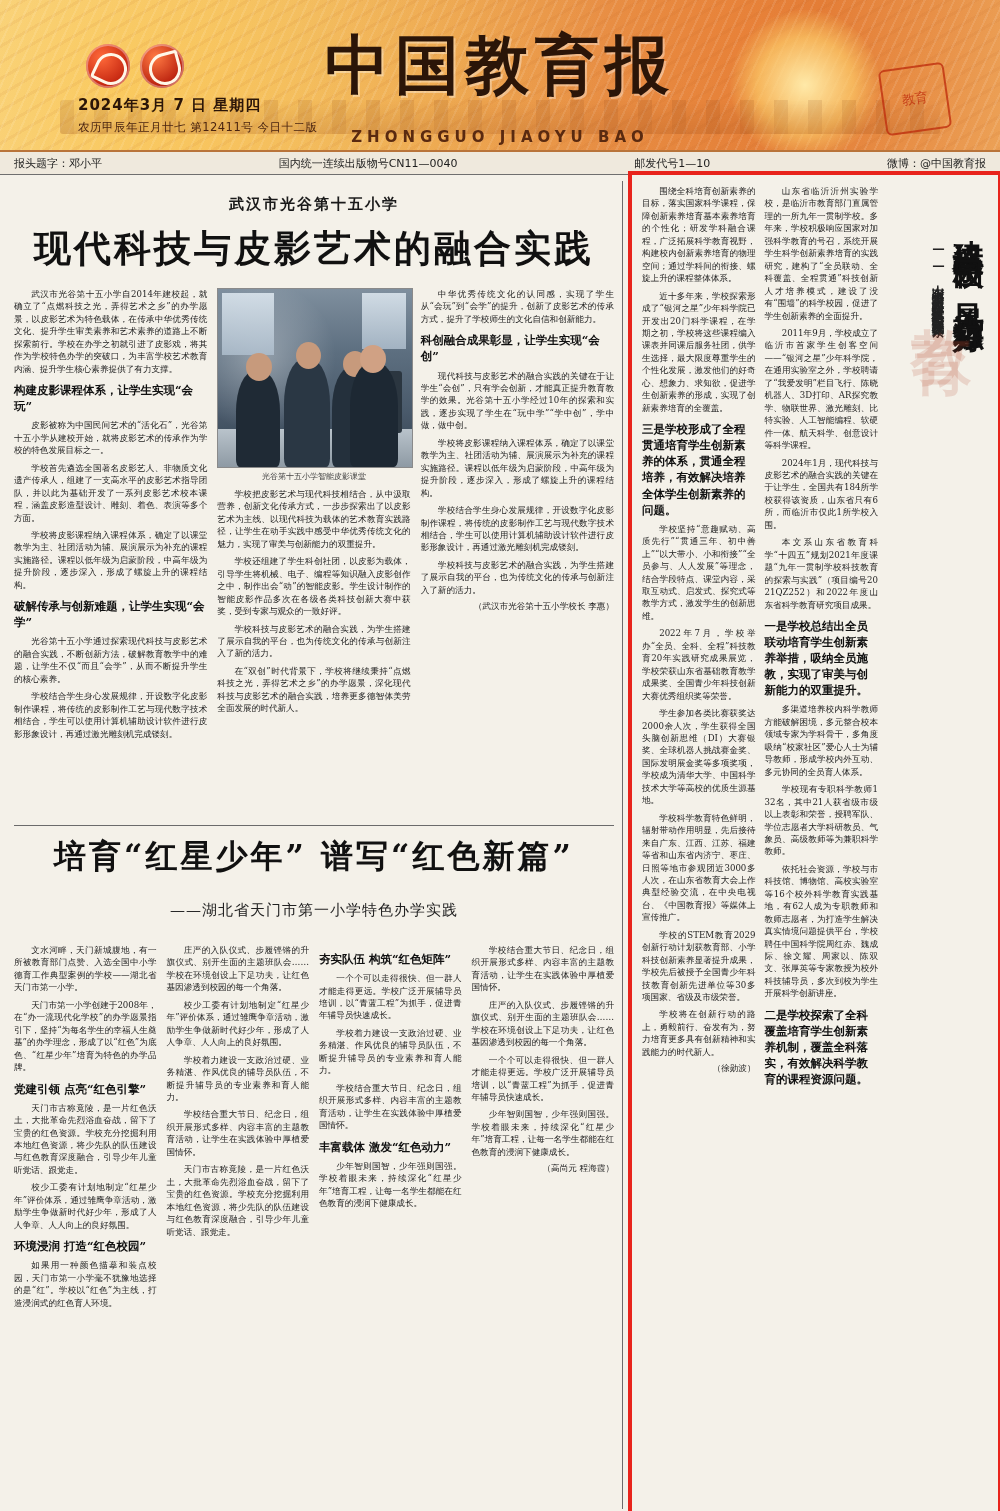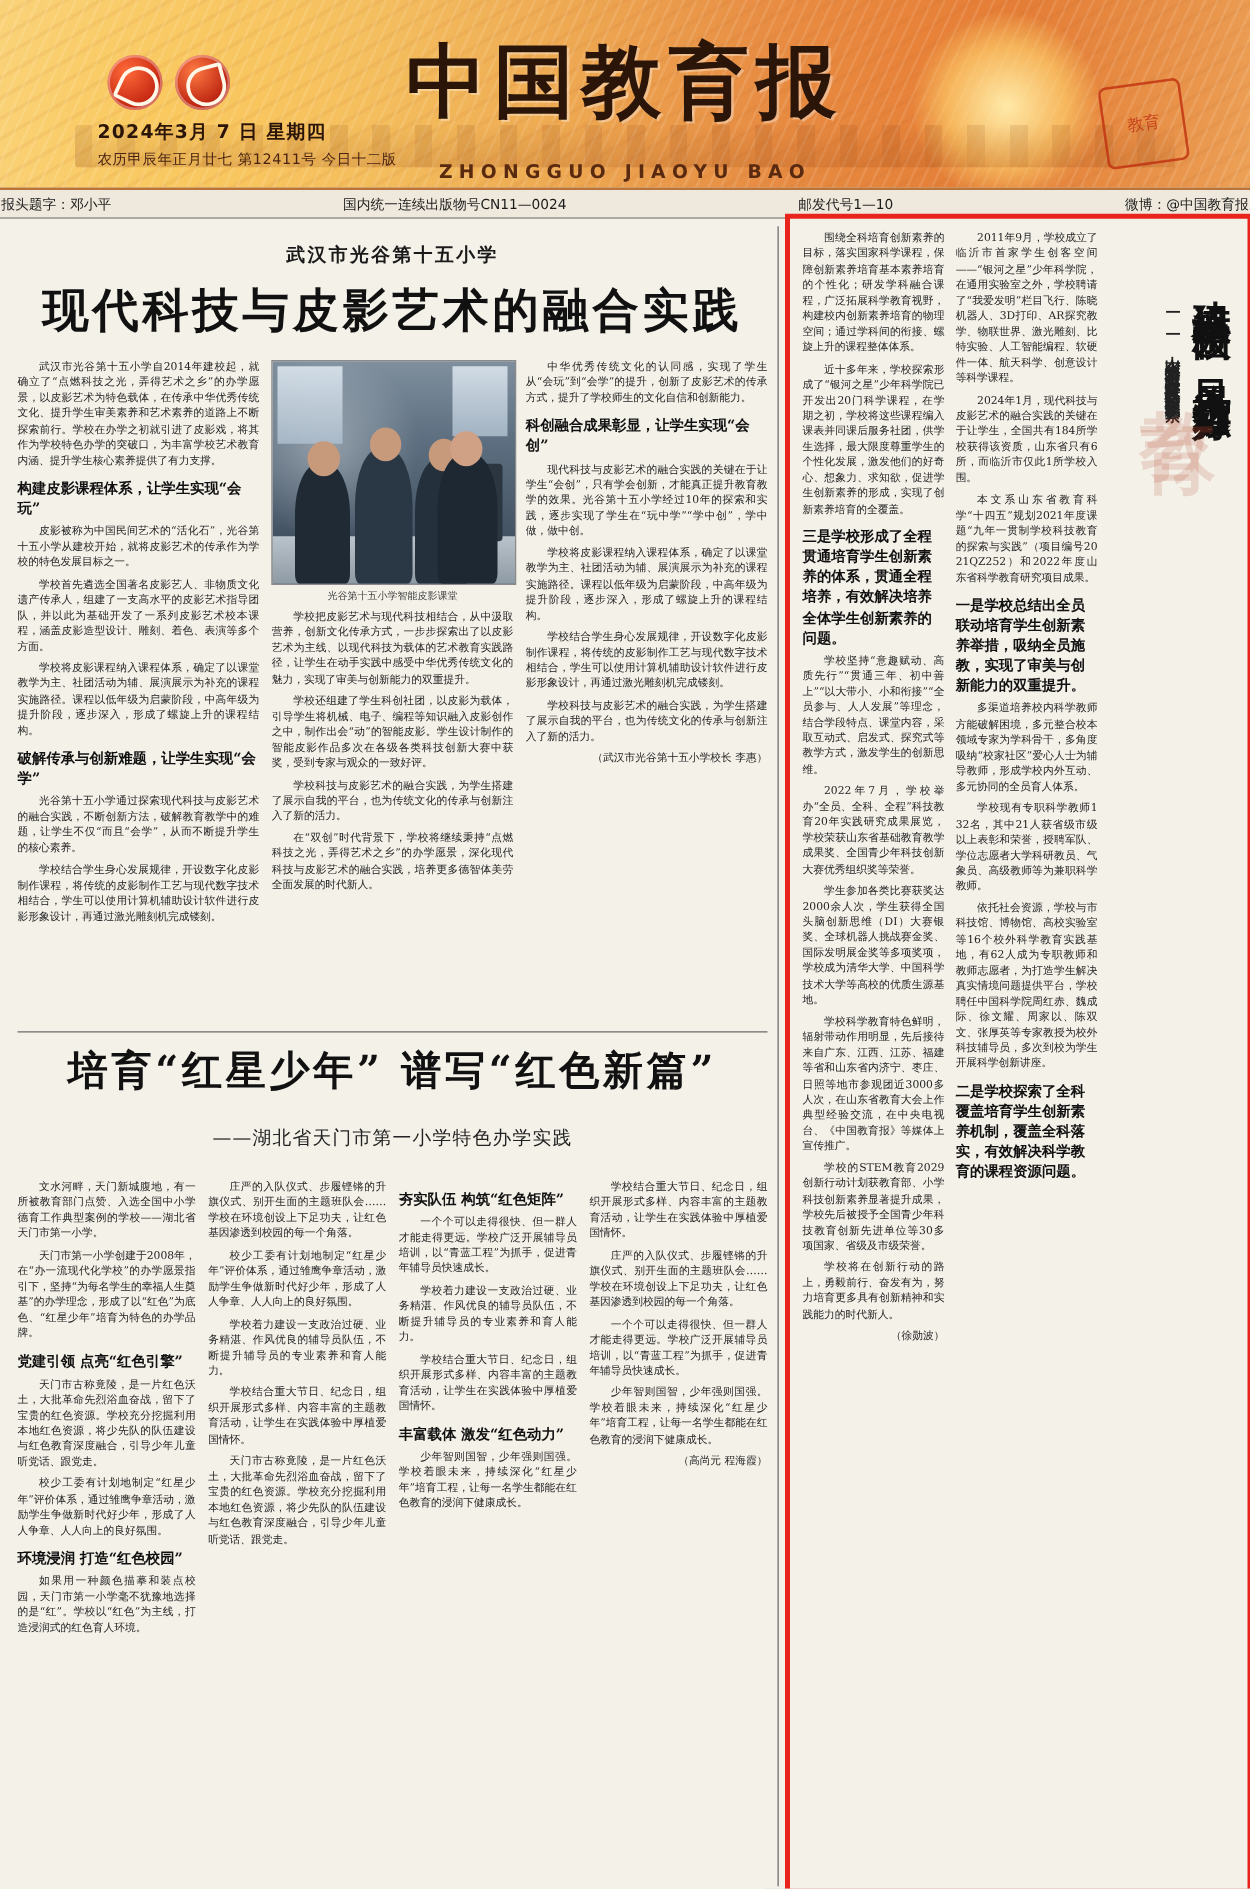--- a/index.html
+++ b/index.html
@@ -67,21 +67,21 @@
   .mh-skyline{
     position:absolute;left:60px;right:60px;bottom:16px;height:34px;opacity:.35;
     background:
       linear-gradient(to top,rgba(150,70,20,.55),rgba(150,70,20,0)),
       repeating-linear-gradient(90deg,rgba(120,50,10,.35) 0 14px,rgba(120,50,10,0) 14px 34px);
     border-radius:3px;
   }
   
   .infobar{
     display:flex;align-items:center;justify-content:space-between;
-    height:22px;padding:0 1px;font-size:11px;color:#1c1c1c;
+    height:22px;padding:0 14px;font-size:11px;color:#1c1c1c;
     background:#efe9dd;border-bottom:1px solid #6f6f6f;
   }
   .infobar span{white-space:nowrap;}
   
   .sheet{position:relative;height:1339px;background:#f4f1e9;}
   .rule{position:absolute;background:#6b6b6b;}
   
   .art{position:absolute;}
   .kicker{text-align:center;font-size:15px;color:#1a1a1a;font-weight:700;letter-spacing:2px;
     font-family:"DejaVu Serif","Liberation Serif",serif;}
@@ -155,21 +155,21 @@
     <div class="mh-pinyin">ZHONGGUO JIAOYU BAO</div>
 
     <div class="mh-date">2024年3月 7 日 星期四</div>
     <div class="mh-date2">农历甲辰年正月廿七  第12411号  今日十二版</div>
 
     <div class="mh-seal">教育</div>
   </div>
 
   <div class="infobar">
     <span>报头题字：邓小平</span>
-    <span>国内统一连续出版物号CN11—0024</span>
+    <span>国内统一连续出版物号CN11—0040</span>
     <span>邮发代号1—10</span>
     <span>微博：@中国教育报</span>
   </div>
 
   <div class="sheet">
 
     <div class="rule" style="left:622px;top:6px;width:1px;height:1328px;"></div>
 
     <div class="rule" style="left:14px;top:650px;width:600px;height:1px;"></div>
 
@@ -279,20 +279,21 @@
             <p class="ptxt">学校坚持“意趣赋动、高质先行”“贯通三年、初中善上”“以大带小、小和衔接”“全员参与、人人发展”等理念，结合学段特点、课堂内容，采取互动式、启发式、探究式等教学方式，激发学生的创新思维。</p>
             <p class="ptxt">2022年7月，学校举办“全员、全科、全程”科技教育20年实践研究成果展览，学校荣获山东省基础教育教学成果奖、全国青少年科技创新大赛优秀组织奖等荣誉。</p>
             <p class="ptxt">学生参加各类比赛获奖达2000余人次，学生获得全国头脑创新思维（DI）大赛银奖、全球机器人挑战赛金奖、国际发明展金奖等多项奖项，学校成为清华大学、中国科学技术大学等高校的优质生源基地。</p>
             <p class="ptxt">学校科学教育特色鲜明，辐射带动作用明显，先后接待来自广东、江西、江苏、福建等省和山东省内济宁、枣庄、日照等地市参观团近3000多人次，在山东省教育大会上作典型经验交流，在中央电视台、《中国教育报》等媒体上宣传推广。</p>
             <p class="ptxt">学校的STEM教育2029创新行动计划获教育部、小学科技创新素养显著提升成果，学校先后被授予全国青少年科技教育创新先进单位等30多项国家、省级及市级荣誉。</p>
             <p class="ptxt">学校将在创新行动的路上，勇毅前行、奋发有为，努力培育更多具有创新精神和实践能力的时代新人。</p>
             <div class="sign">（徐勋波）</div>
           </div>
 
           <div class="col">
+            <p class="ptxt">山东省临沂沂州实验学校，是临沂市教育部门直属管理的一所九年一贯制学校。多年来，学校积极响应国家对加强科学教育的号召，系统开展学生科学创新素养培育的实践研究，建构了“全员联动、全科覆盖、全程贯通”科技创新人才培养模式，建设了没有“围墙”的科学校园，促进了学生创新素养的全面提升。</p>
             <p class="ptxt">2011年9月，学校成立了临沂市首家学生创客空间——“银河之星”少年科学院，在通用实验室之外，学校聘请了“我爱发明”栏目飞行、陈晓机器人、3D打印、AR探究教学、物联世界、激光雕刻、比特实验、人工智能编程、软硬件一体、航天科学、创意设计等科学课程。</p>
             <p class="ptxt">2024年1月，现代科技与皮影艺术的融合实践的关键在于让学生，全国共有184所学校获得该资质，山东省只有6所，而临沂市仅此1所学校入围。</p>
             <p class="ptxt">本文系山东省教育科学“十四五”规划2021年度课题“九年一贯制学校科技教育的探索与实践”（项目编号2021QZ252）和2022年度山东省科学教育研究项目成果。</p>
             <div class="sect">一是学校总结出全员联动培育学生创新素养举措，吸纳全员施教，实现了审美与创新能力的双重提升。</div>
             <p class="ptxt">多渠道培养校内科学教师方能破解困境，多元整合校本领域专家为学科骨干，多角度吸纳“校家社区”爱心人士为辅导教师，形成学校内外互动、多元协同的全员育人体系。</p>
             <p class="ptxt">学校现有专职科学教师132名，其中21人获省级市级以上表彰和荣誉，授聘军队、学位志愿者大学科研教员、气象员、高级教师等为兼职科学教师。</p>
             <p class="ptxt">依托社会资源，学校与市科技馆、博物馆、高校实验室等16个校外科学教育实践基地，有62人成为专职教师和教师志愿者，为打造学生解决真实情境问题提供平台，学校聘任中国科学院周红赤、魏成际、徐文耀、周家以、陈双文、张厚英等专家教授为校外科技辅导员，多次到校为学生开展科学创新讲座。</p>
             <div class="sect">二是学校探索了全科覆盖培育学生创新素养机制，覆盖全科落实，有效解决科学教育的课程资源问题。</div>
           </div>
         </div>

